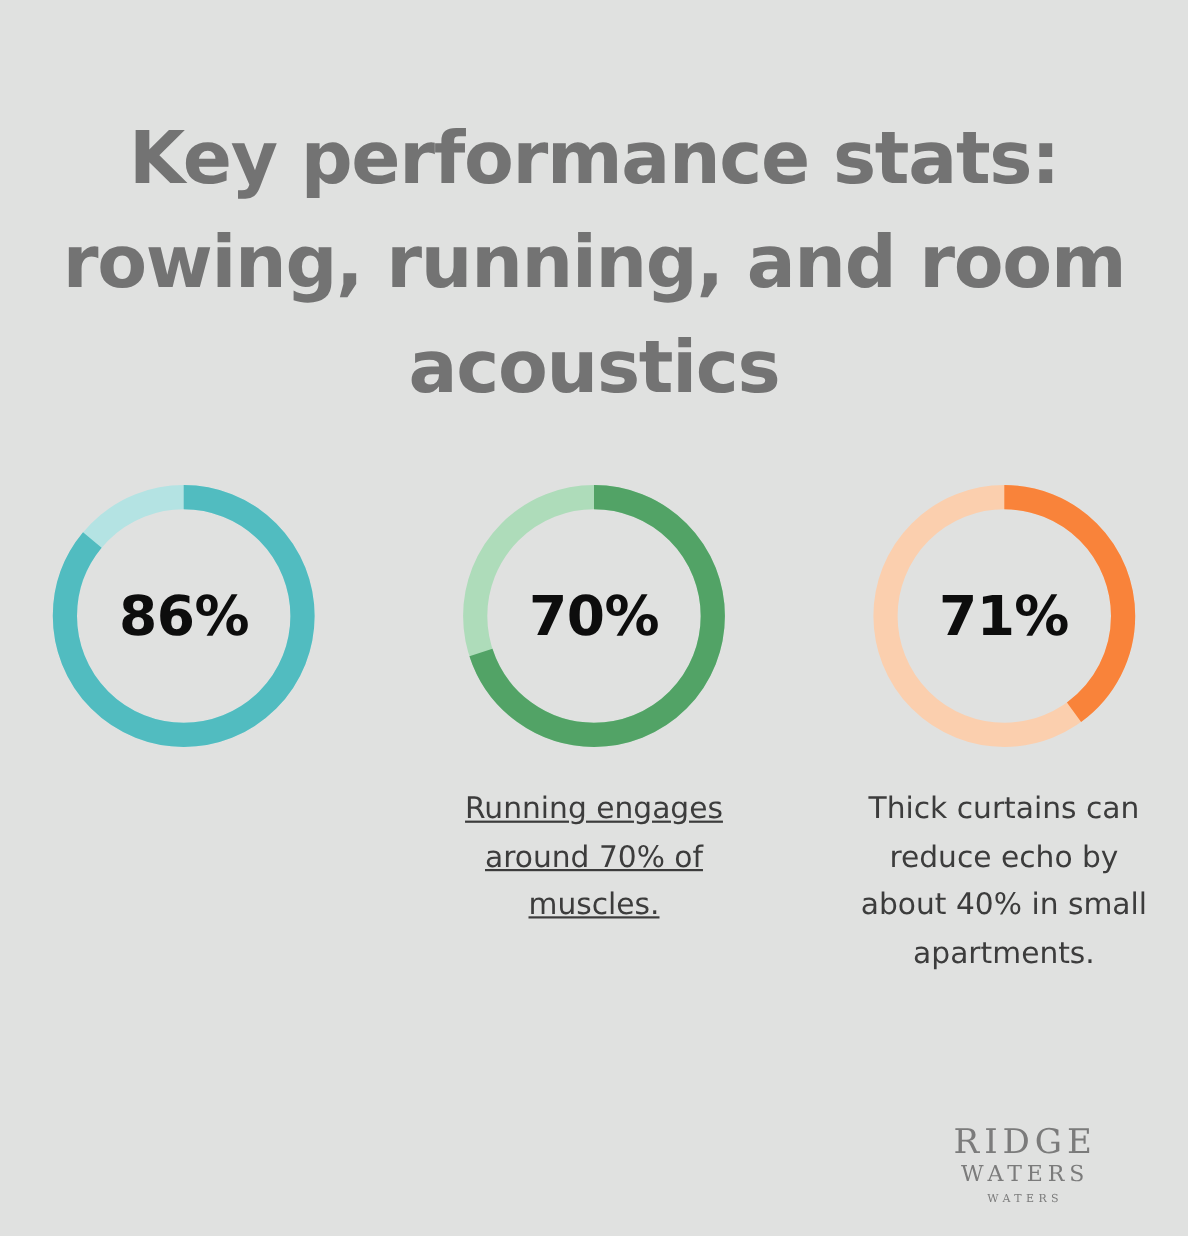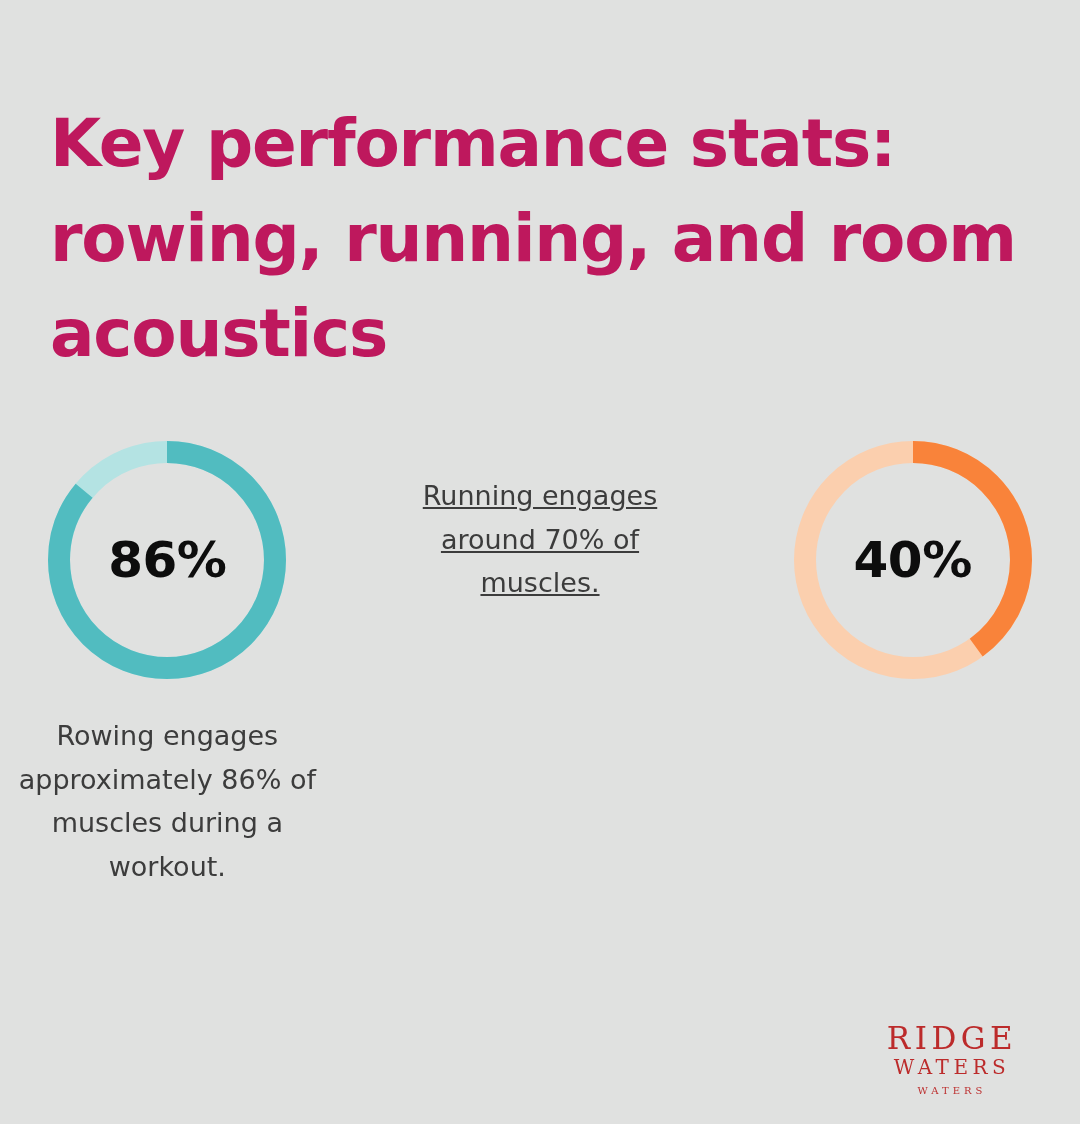--- a/index.html
+++ b/index.html
@@ -21,27 +21,27 @@
     height: 1124px;
     box-sizing: border-box;
   }
 
   
   .title {
     position: absolute;
     top: 96px;
     left: 50px;
     width: 980px;
-    text-align: left;
+    text-align: center;
     font-family: "DejaVu Sans", "Liberation Sans", sans-serif;
     font-weight: bold;
     font-size: 66px;
     line-height: 1.44;
     letter-spacing: -1.2px;
-    color: #be185d;
+    color: #737373;
     white-space: pre-line;
   }
 
   
   .stats-row {
     position: absolute;
     top: 440px;
     left: 0;
     width: 1080px;
     display: flex;
@@ -97,25 +97,25 @@
     color: #3c3c3c;
   }
 
   .stat-card.card-1 .stat-caption { width: 300px; }
   .stat-card.card-2 .stat-caption { width: 270px; text-decoration: underline; }
   .stat-card.card-3 .stat-caption { width: 290px; }
 
   
   .logo {
     position: absolute;
-    right: 28px;
+    right: 48px;
     bottom: 28px;
     width: 200px;
     text-align: center;
-    color: #b91c1c;
+    color: #737373;
     font-family: "DejaVu Serif", "Liberation Serif", serif;
     line-height: 1;
     opacity: 0.92;
   }
   .logo-line-1 {
     font-size: 31px;
     letter-spacing: 4.5px;
     display: block;
   }
   .logo-line-2 {
@@ -143,35 +143,42 @@
   <div class="stats-row">
 
     <div class="stat-card card-1">
       <div class="donut-wrap">
         <svg class="donut-svg" viewBox="0 0 240 240">
           <circle class="donut-track" cx="120" cy="120" r="108" fill="none" stroke-width="22" stroke="#b4e3e3"></circle>
           <circle class="donut-fill" cx="120" cy="120" r="108" fill="none" stroke-width="22" stroke="#51bcc0" stroke-dasharray="583.5822513308399 95.0017618445554" stroke-dashoffset="0"></circle>
         </svg>
         <div class="donut-value">86%</div>
       </div>
-      <div class="stat-caption">Rowing engages approximately 86% of muscles during a workout.</div>
     </div>
 
     <div class="stat-card card-2">
+      <div class="donut-wrap">
+        <svg class="donut-svg" viewBox="0 0 240 240">
+          <circle class="donut-track" cx="120" cy="120" r="108" fill="none" stroke-width="22" stroke="#aedcba"></circle>
+          <circle class="donut-fill" cx="120" cy="120" r="108" fill="none" stroke-width="22" stroke="#52a366" stroke-dasharray="475.0088092227767 203.5752039526186" stroke-dashoffset="0"></circle>
+        </svg>
+        <div class="donut-value">70%</div>
+      </div>
       <div class="stat-caption">Running engages around 70% of muscles.</div>
     </div>
 
     <div class="stat-card card-3">
       <div class="donut-wrap">
         <svg class="donut-svg" viewBox="0 0 240 240">
           <circle class="donut-track" cx="120" cy="120" r="108" fill="none" stroke-width="22" stroke="#fbcfae"></circle>
           <circle class="donut-fill" cx="120" cy="120" r="108" fill="none" stroke-width="22" stroke="#f9833a" stroke-dasharray="271.4336052701581 407.15040790523716" stroke-dashoffset="0"></circle>
         </svg>
-        <div class="donut-value">40%</div>
+        <div class="donut-value">71%</div>
       </div>
+      <div class="stat-caption">Thick curtains can reduce echo by about 40% in small apartments.</div>
     </div>
 
   </div>
 
   <div class="logo">
     <span class="logo-line-1">RIDGE</span>
     <span class="logo-line-2">WATERS</span>
     <span class="logo-sub">WATERS</span>
   </div>
 

